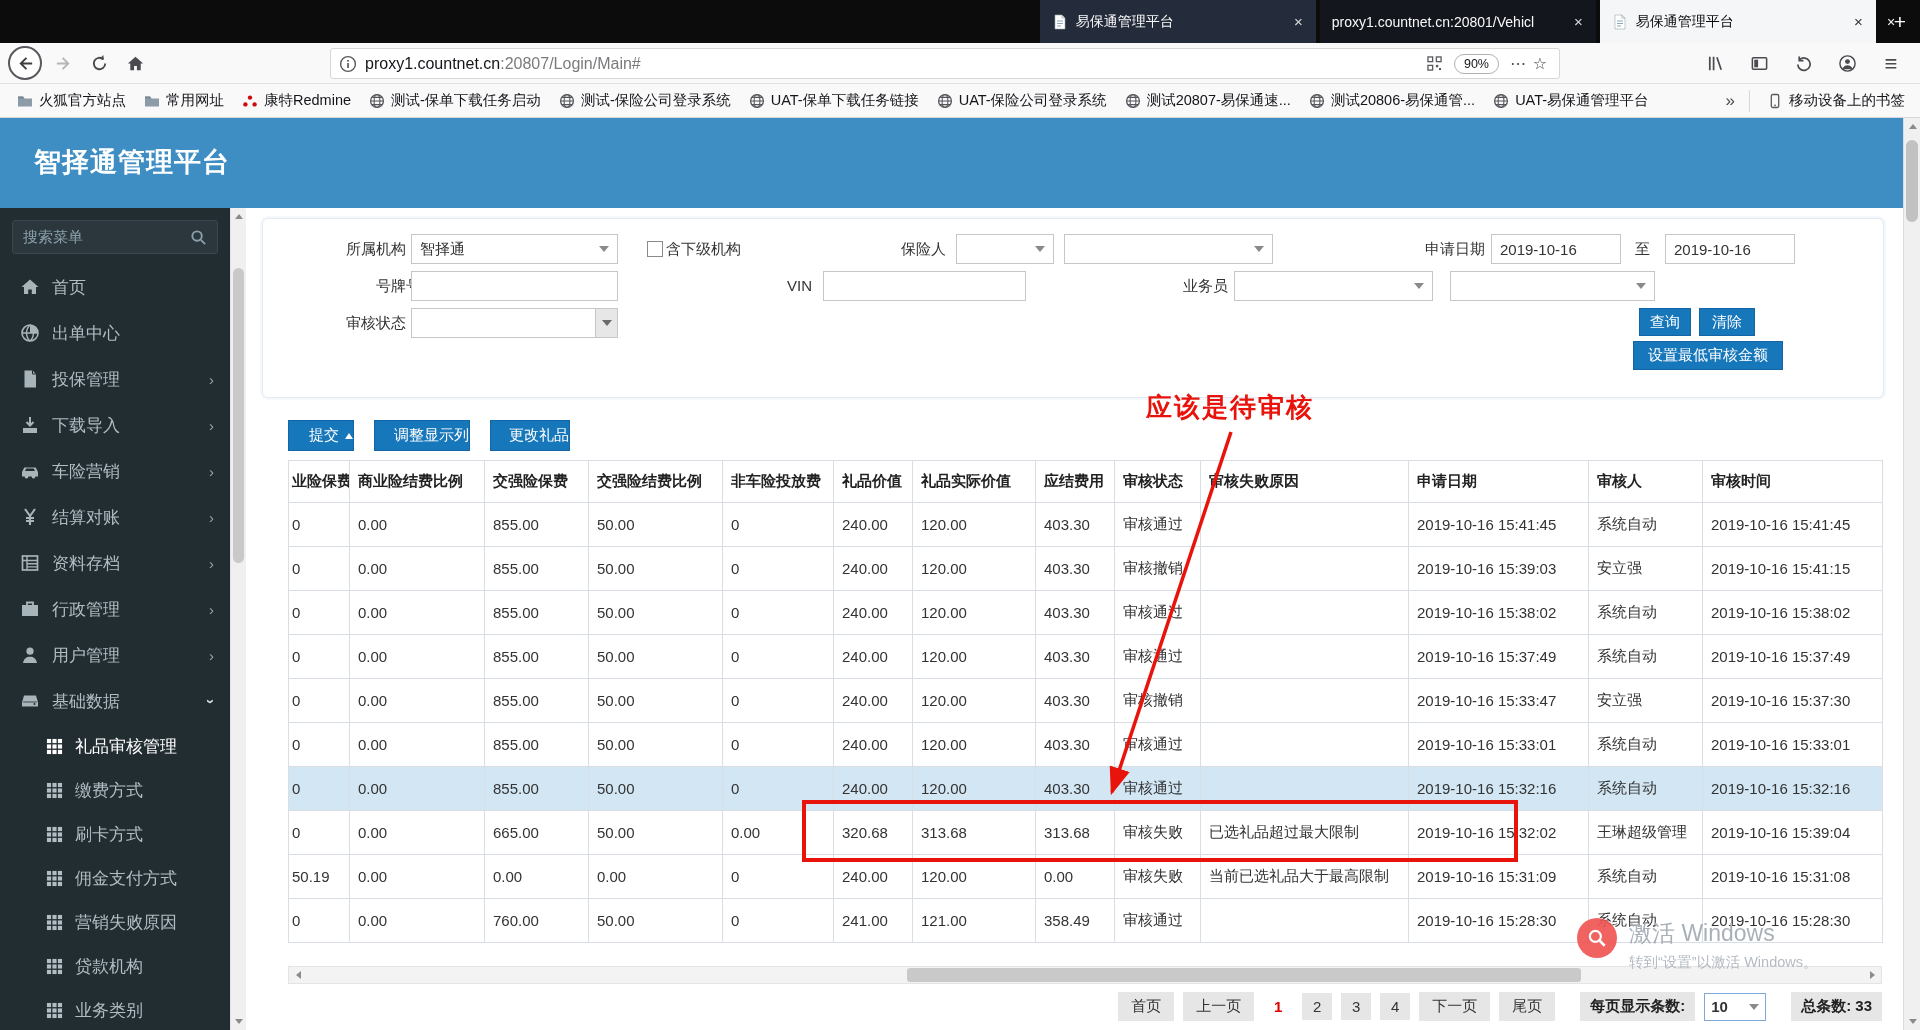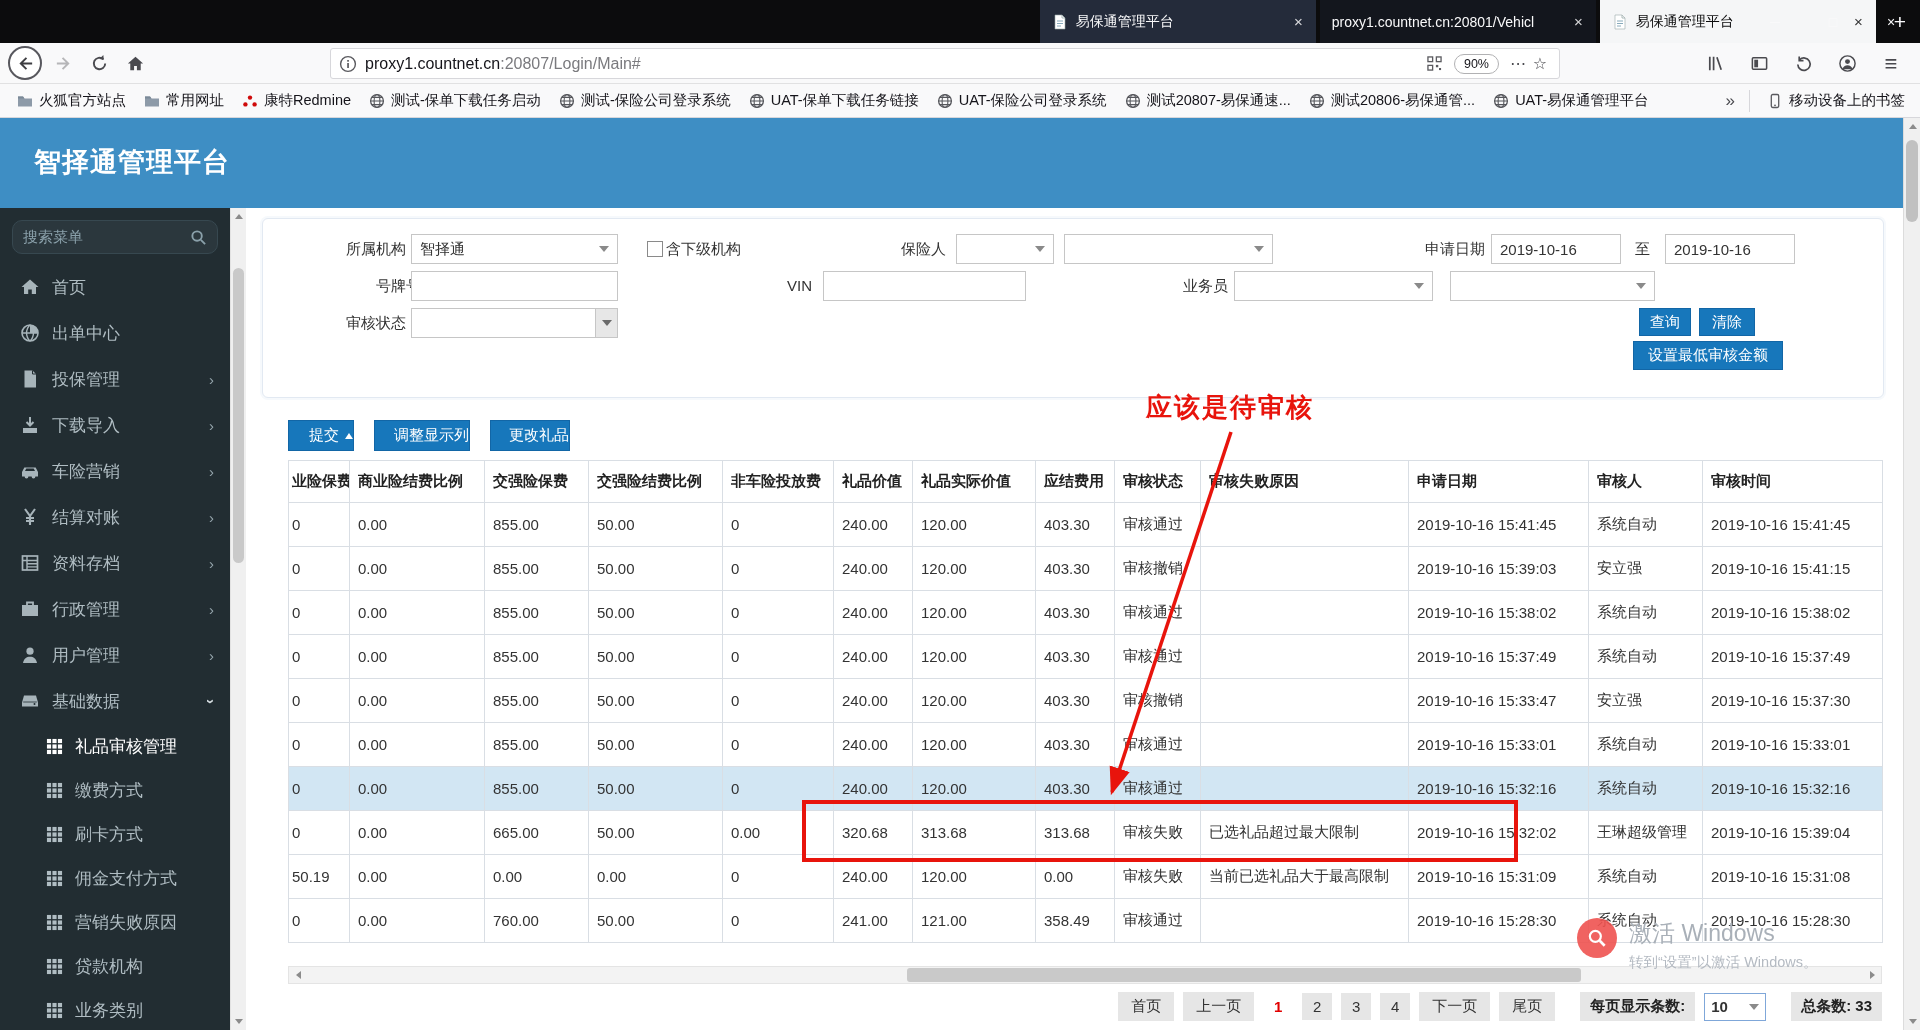--- a/index.html
+++ b/index.html
@@ -49,21 +49,21 @@
   .app-title { position:absolute; left:34px; top:26px; color:#fff; font-size:27px; font-weight:bold; letter-spacing:1px; }
   .hdr-right { position:absolute; right:26px; top:0; height:90px; display:flex; align-items:center; gap:15px; }
   .speaker-wrap { position:relative; width:36px; height:34px; }
   .badge { position:absolute; top:-10px; left:16px; background:#e3242b; color:#fff; font-size:12px; font-weight:bold; border-radius:9px; padding:1px 6px; }
   .avatar { width:46px; height:46px; border-radius:50%; background:#f0f0f1; overflow:hidden; display:flex; align-items:flex-end; justify-content:center; }
   .hdr-user { color:#fff; font-size:19px; }
   .pwr { width:32px; height:32px; }
 
   
   .sidebar { position:absolute; left:0; top:90px; width:230px; bottom:0; background:#222d32; }
-  .side-search { margin:12px 12px 6px 12px; height:34px; background:#2b373d; border:1px solid #374850; border-radius:10px; display:flex; align-items:center; padding:0 10px; color:#8aa0aa; font-size:15px; }
+  .side-search { margin:12px 12px 6px 12px; height:34px; background:#2b373d; border:1px solid #374850; border-radius:3px; display:flex; align-items:center; padding:0 10px; color:#8aa0aa; font-size:15px; }
   .side-search .ph { flex:1; }
   .menu { margin-top:10px; }
   .m-item { height:46px; display:flex; align-items:center; padding:0 14px 0 20px; color:#b0bdc3; font-size:17px; gap:12px; position:relative; }
   .m-item .m-ic { width:20px; height:20px; flex:0 0 20px; color:#a7b4ba; }
   .m-item .arrow { position:absolute; right:16px; font-size:15px; color:#95a5ac; }
   .m-item .arrow.down { display:inline-block; transform:rotate(90deg); color:#d7dee2; font-weight:bold; }
   .sub-item { height:44px; display:flex; align-items:center; padding-left:46px; gap:12px; color:#b0bdc3; font-size:17px; }
   .sub-item .m-ic { width:17px; height:17px; flex:0 0 17px; }
   .sub-item.active { color:#ffffff; }
 

